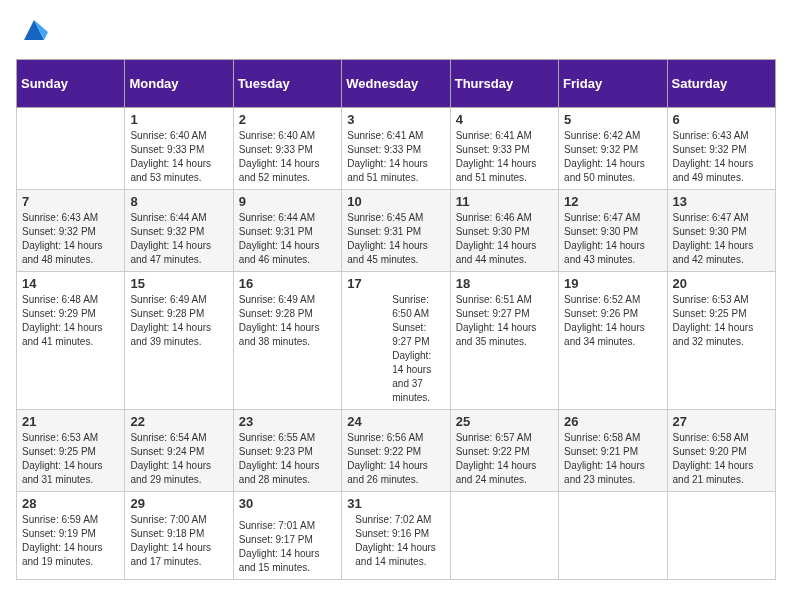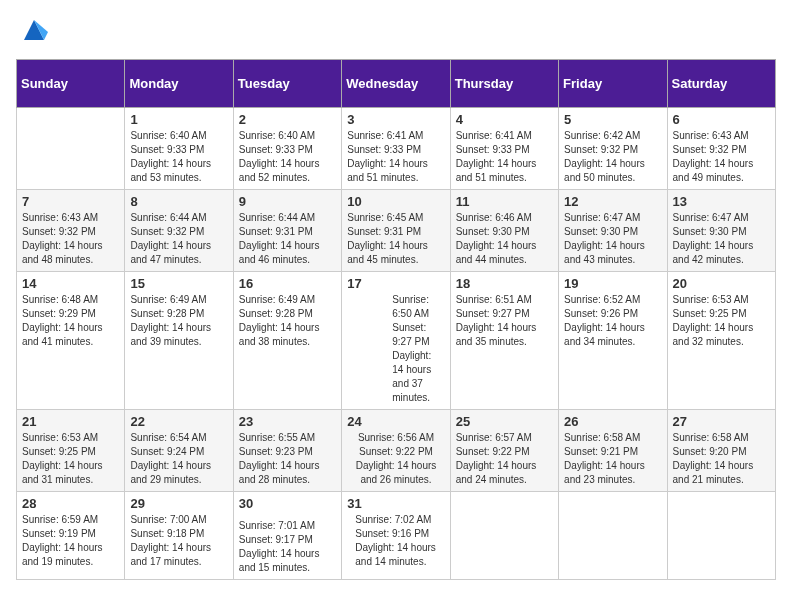--- a/index.html
+++ b/index.html
@@ -290,21 +290,21 @@
         </td>
         <td>
           <span class="day-number">23</span>
           <div class="cell-info" style="white-space: pre-line;">Sunrise: 6:55 AM
 Sunset: 9:23 PM
 Daylight: 14 hours
 and 28 minutes.</div>
         </td>
         <td>
           <span class="day-number">24</span>
-          <div class="cell-info" style="white-space: pre-line; text-align: center;">Sunrise: 6:56 AM
+          <div class="cell-info" style="white-space: pre-line;">Sunrise: 6:56 AM
 Sunset: 9:22 PM
 Daylight: 14 hours
 and 26 minutes.</div>
         </td>
         <td>
           <span class="day-number">25</span>
           <div class="cell-info" style="white-space: pre-line;">Sunrise: 6:57 AM
 Sunset: 9:22 PM
 Daylight: 14 hours
 and 24 minutes.</div>

